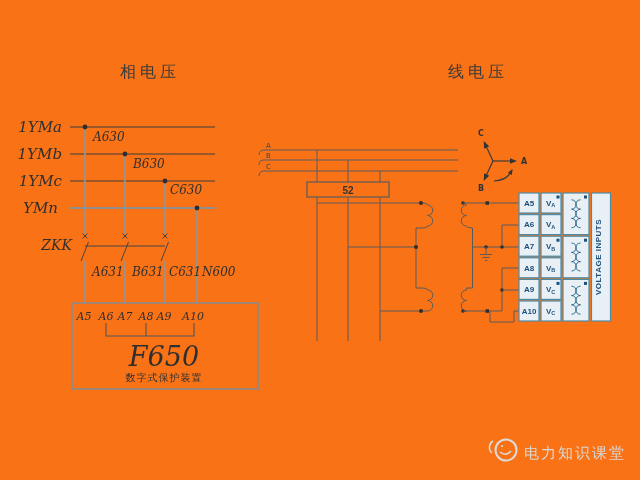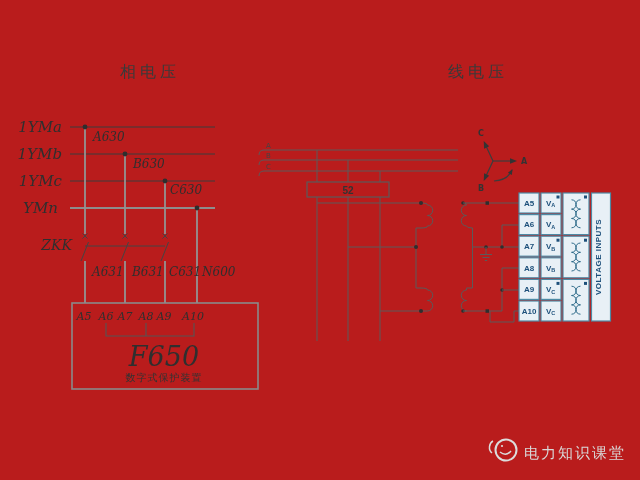--- a/index.html
+++ b/index.html
@@ -1,16 +1,16 @@
 <!DOCTYPE html>
 <html><head>
 <meta charset="utf-8">
 <style>
   html,body{margin:0;padding:0;background:#fff;}
-  #screen{position:relative;width:640px;height:480px;background:#b91c1c;overflow:hidden;
+  #screen{position:relative;width:640px;height:480px;background:#f97316;overflow:hidden;
           font-family:"DejaVu Sans",sans-serif;}
   svg{position:absolute;left:0;top:0;}
   .cjk-title{font-family:"DejaVu Sans",sans-serif;font-size:16px;letter-spacing:4px;fill:#3a3a3a;}
   .hand{font-family:"DejaVu Serif",serif;font-style:italic;fill:#2f2f2f;}
   .buslbl{font-size:15px;}
   .wirelbl{font-size:12px;}
   .termlbl{font-size:11px;}
   .devname{font-size:27px;}
   .devdesc{font-family:"DejaVu Sans",sans-serif;font-size:10px;font-style:normal;fill:#333;letter-spacing:1px;}
   .thinline{stroke:#3c3c3c;stroke-width:1.2;fill:none;}

